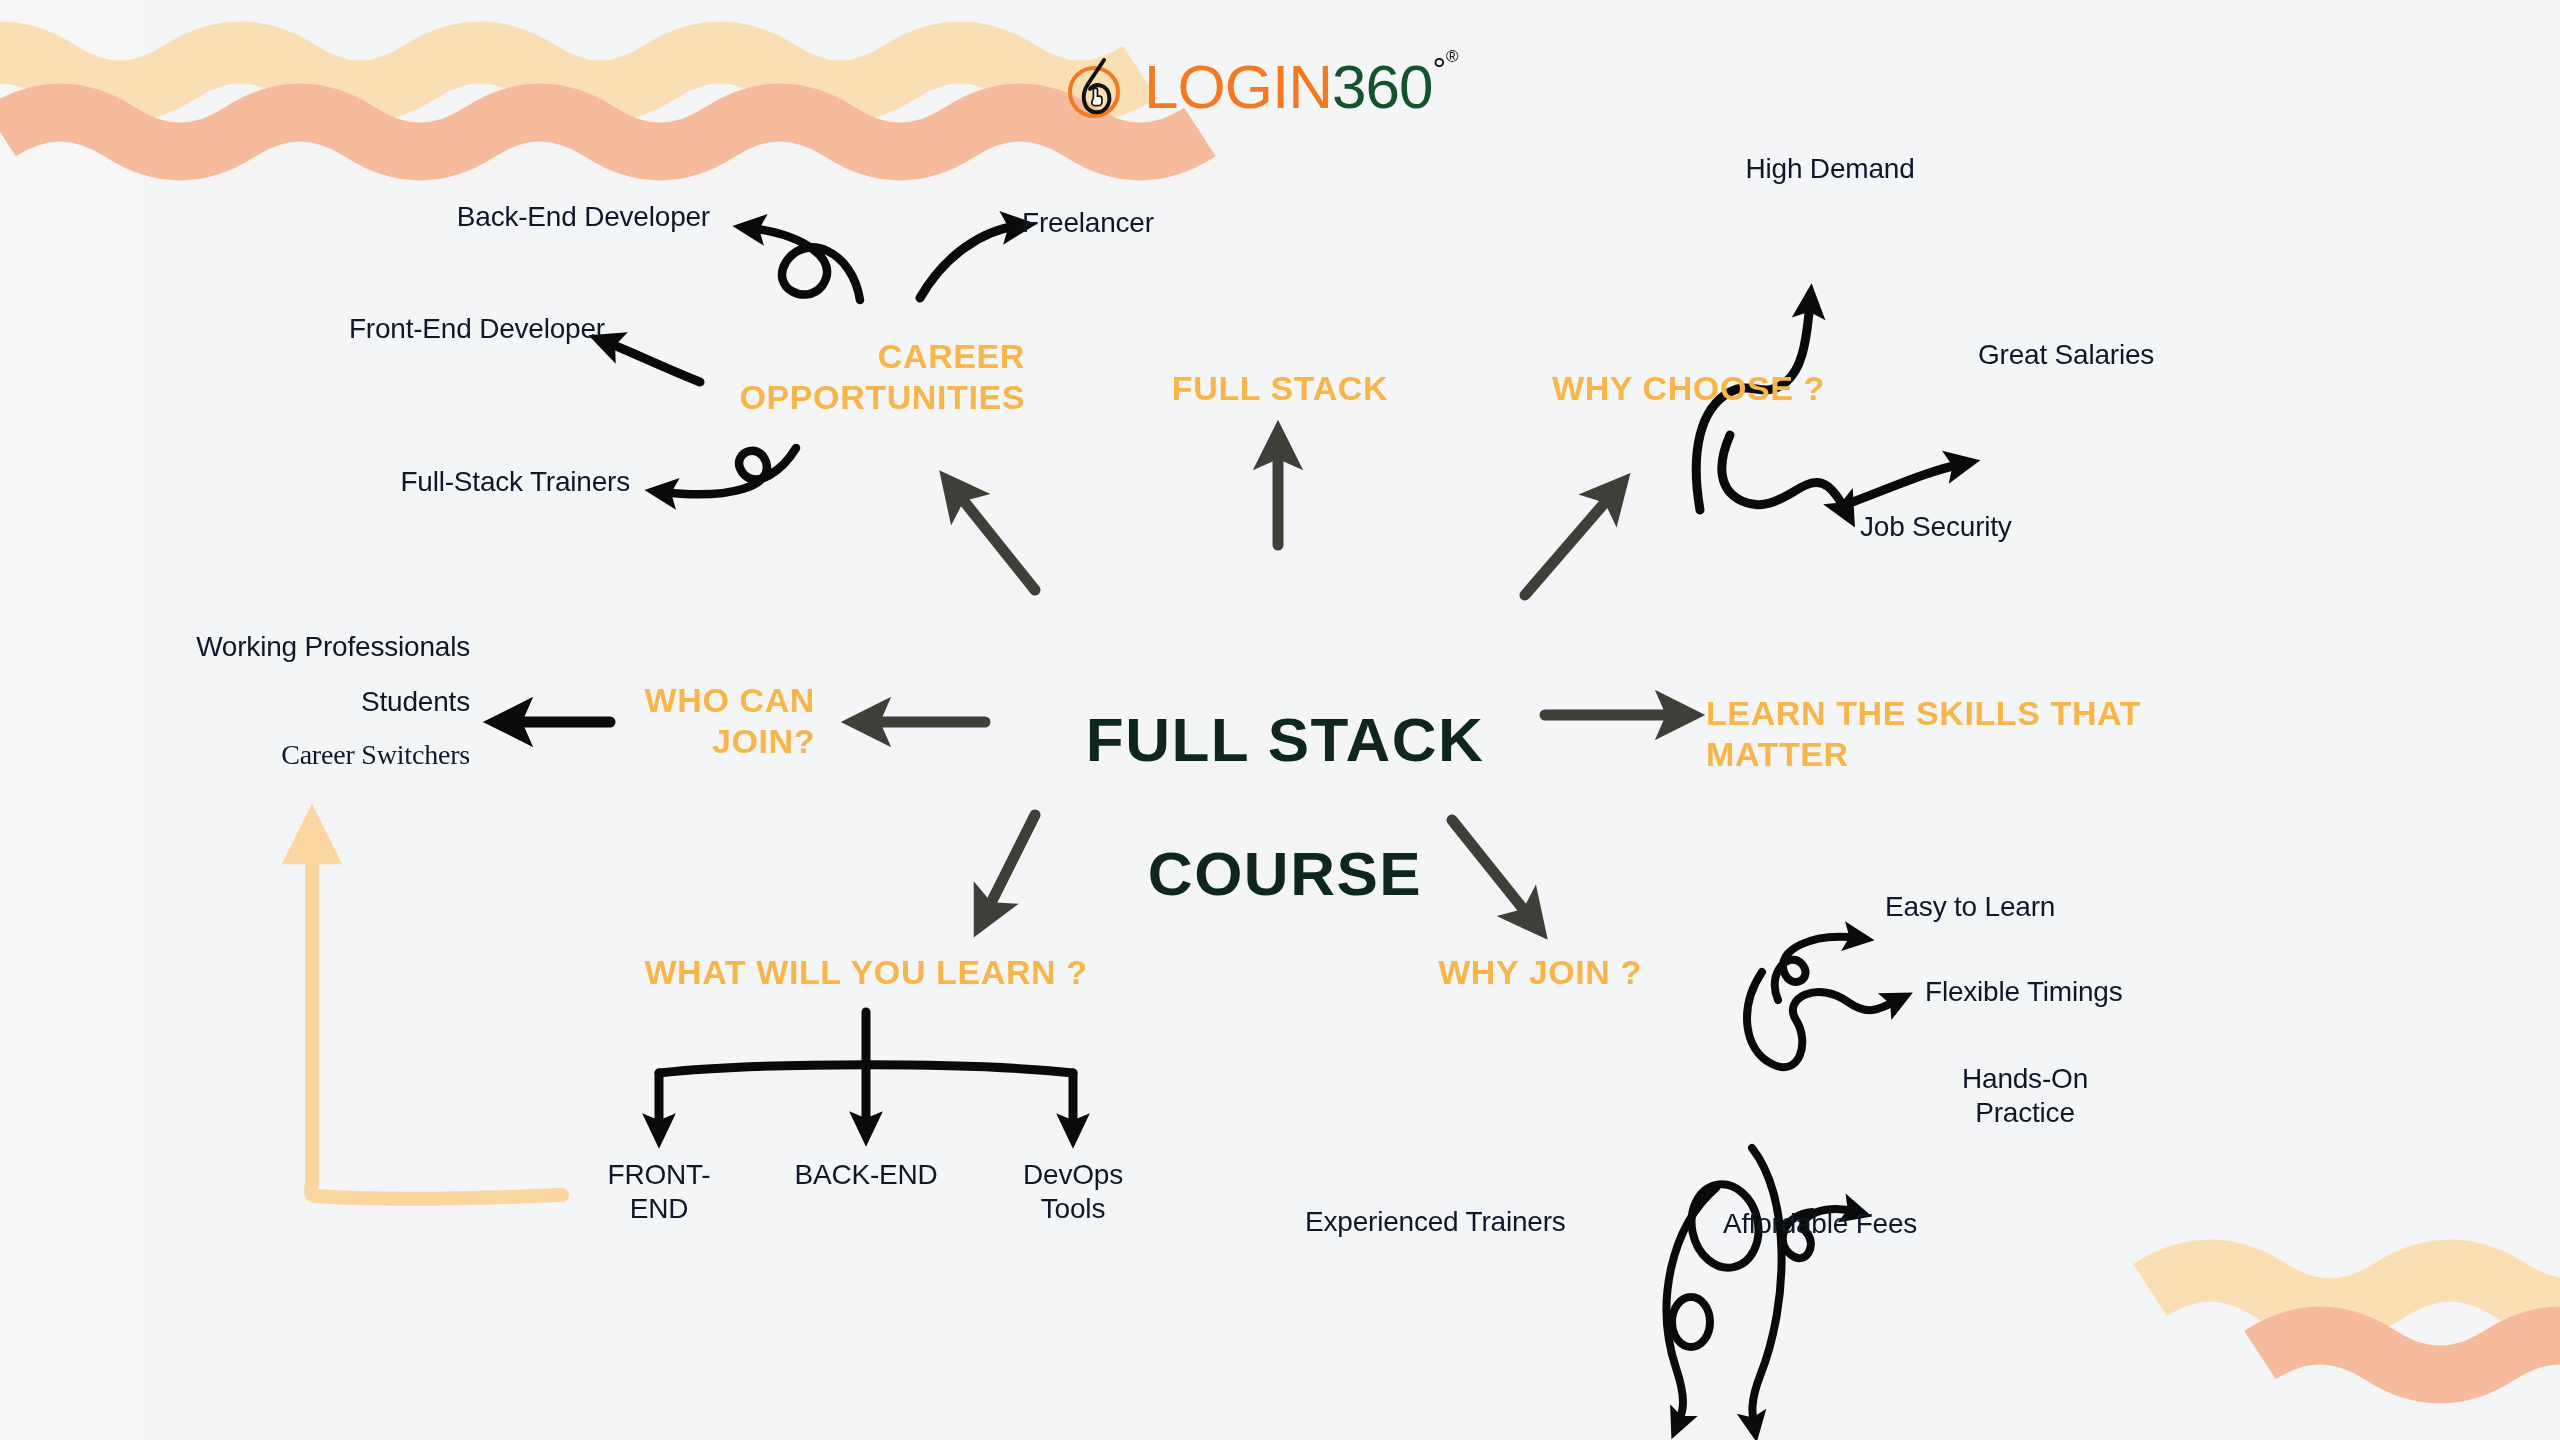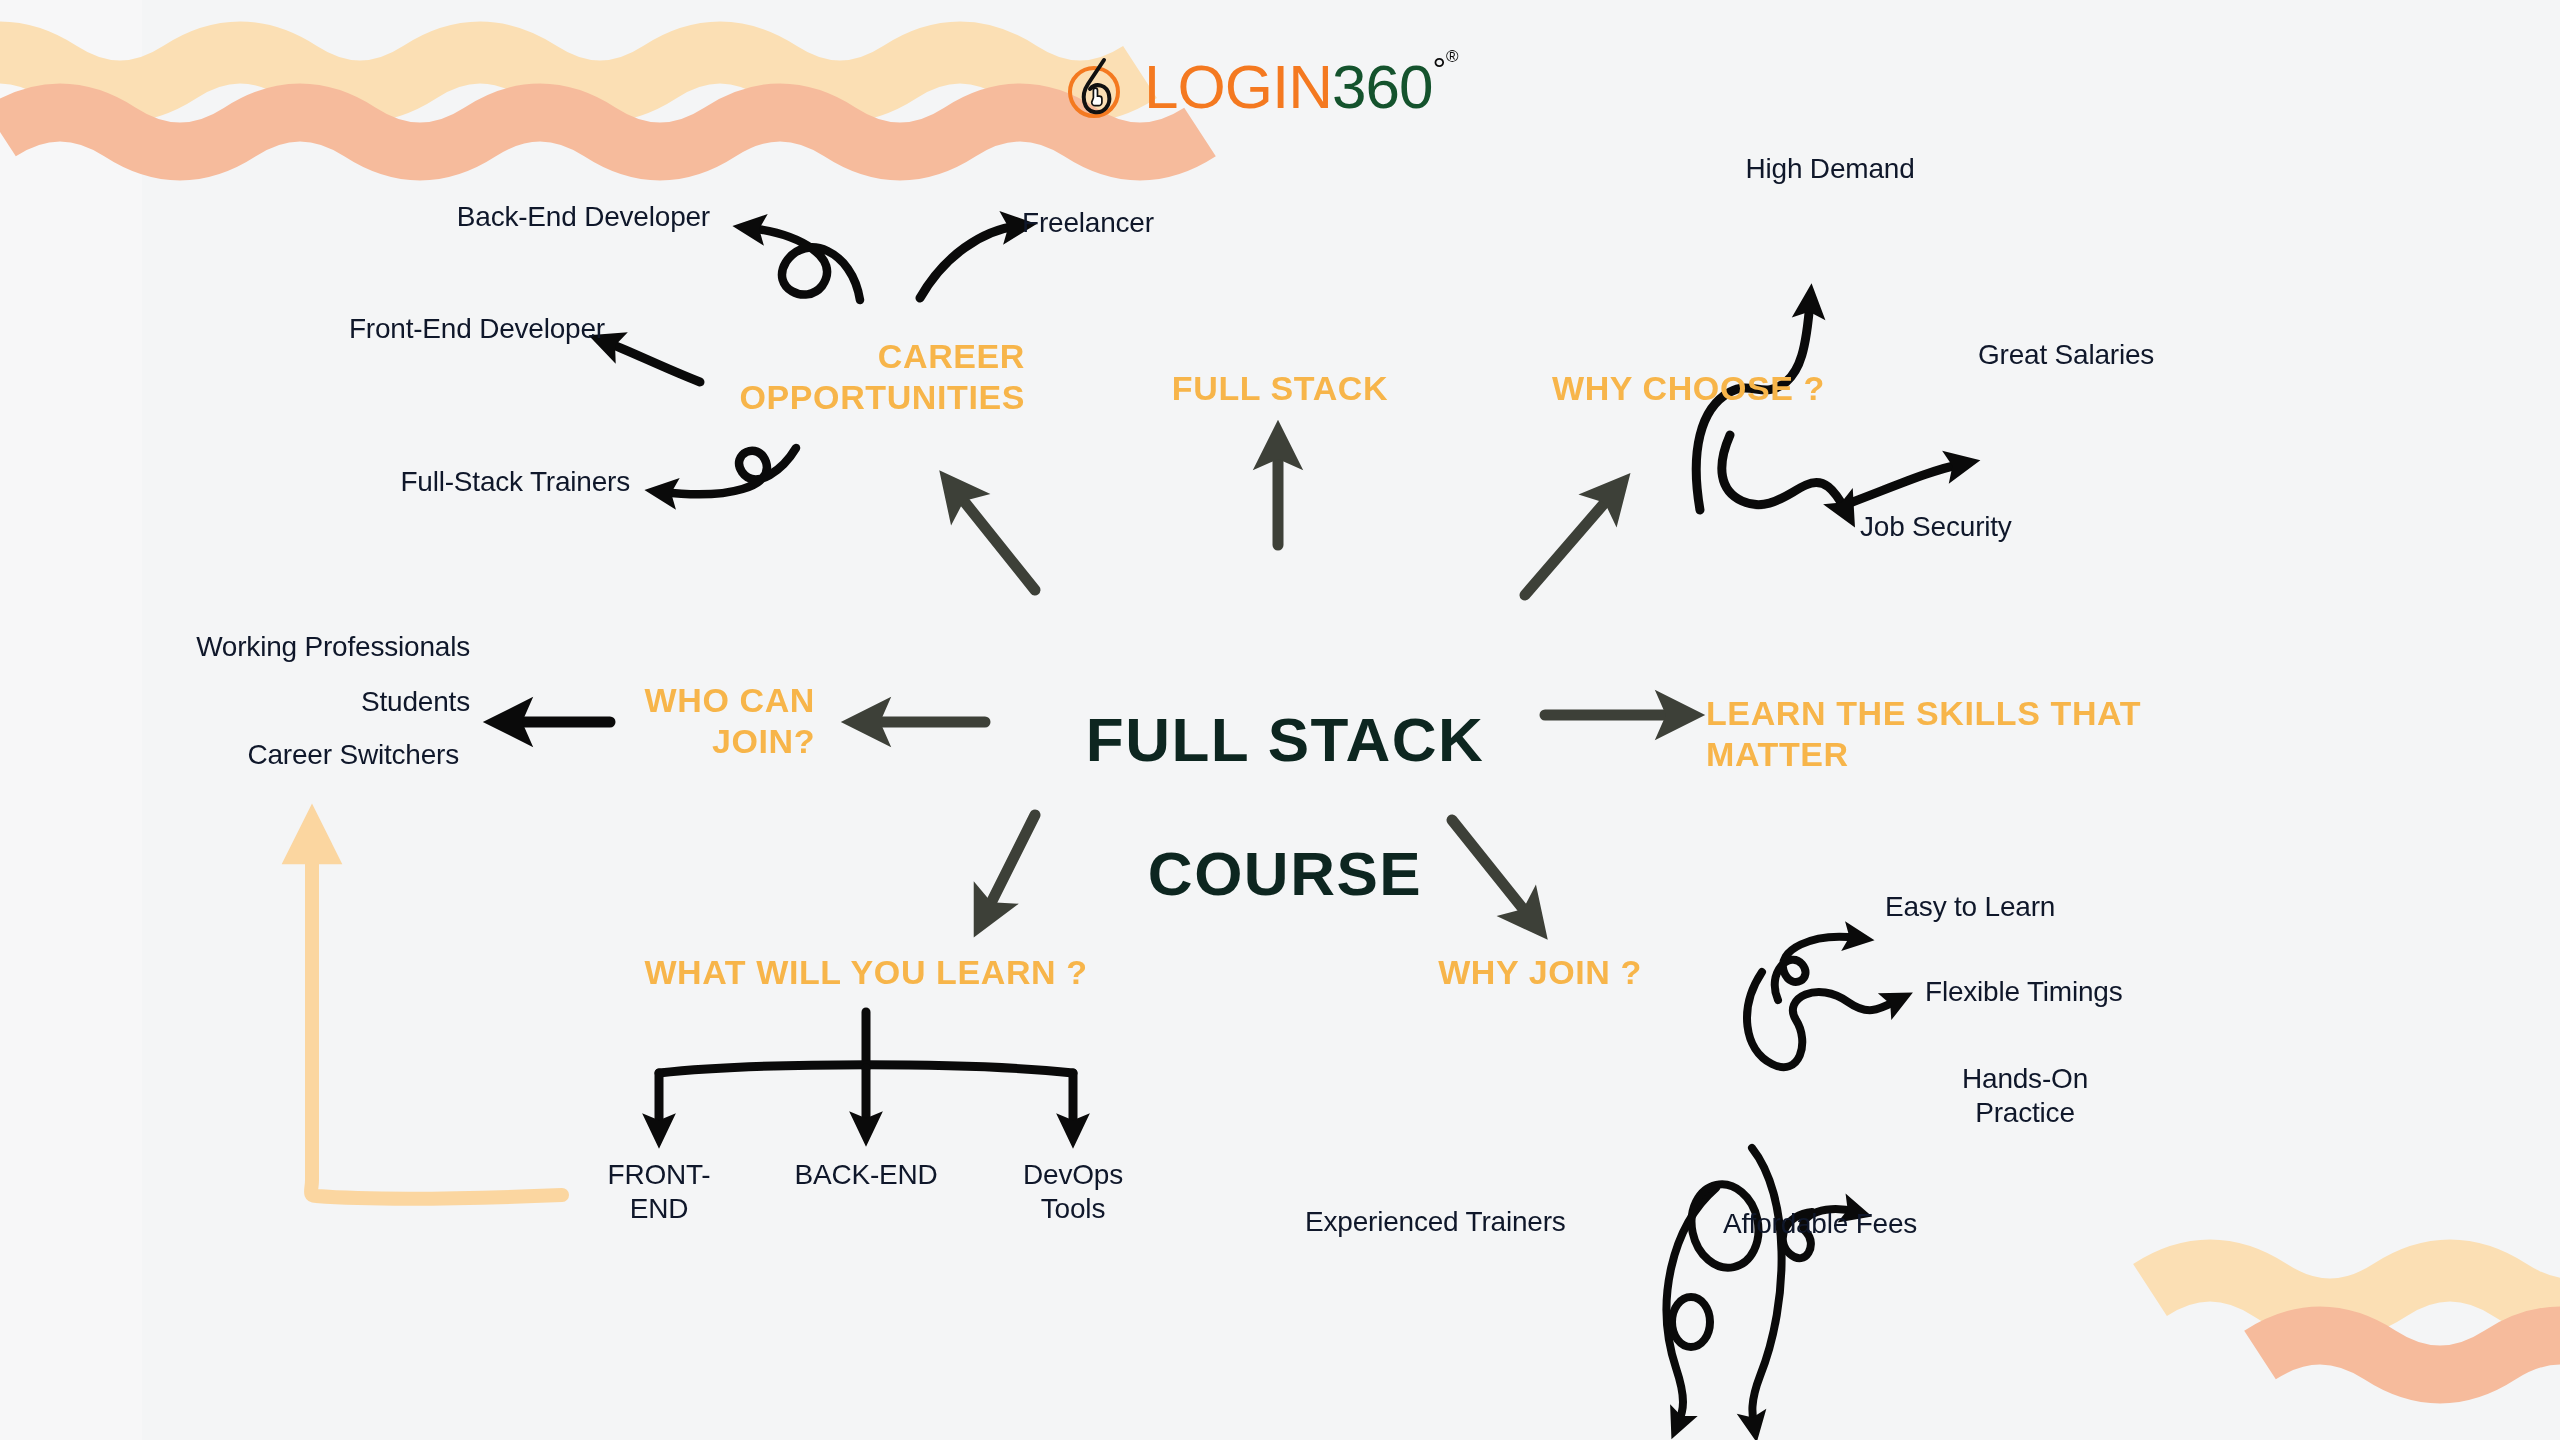--- a/index.html
+++ b/index.html
@@ -219,21 +219,21 @@
 
   <div class="node t-leaf align-left" style="left:1860px; top:510px; width:380px;">Job Security</div>
 
   <div class="node t-branch align-left" style="left:1706px; top:693px; width:500px;">LEARN THE SKILLS THAT
 MATTER</div>
 
   <div class="node t-leaf align-right" style="left:20px; top:630px; width:450px;">Working Professionals</div>
 
   <div class="node t-leaf align-right" style="left:20px; top:685px; width:450px;">Students</div>
 
-  <div class="node t-leaf align-right" style="left:9px; top:738px; width:450px;">Career Switchers</div>
+  <div class="node t-leaf align-right" style="left:20px; top:738px; width:450px;font-family:Liberation Serif, serif;">Career Switchers</div>
 
   <div class="node t-branch align-right" style="left:430px; top:680px; width:385px;">WHO CAN
 JOIN?</div>
 
   <div class="node t-branch align-center" style="left:586px; top:952px; width:560px;">WHAT WILL YOU LEARN ?</div>
 
   <div class="node t-leaf align-center" style="left:559px; top:1158px; width:200px;">FRONT-
 END</div>
 
   <div class="node t-leaf align-center" style="left:746px; top:1158px; width:240px;">BACK-END</div>

